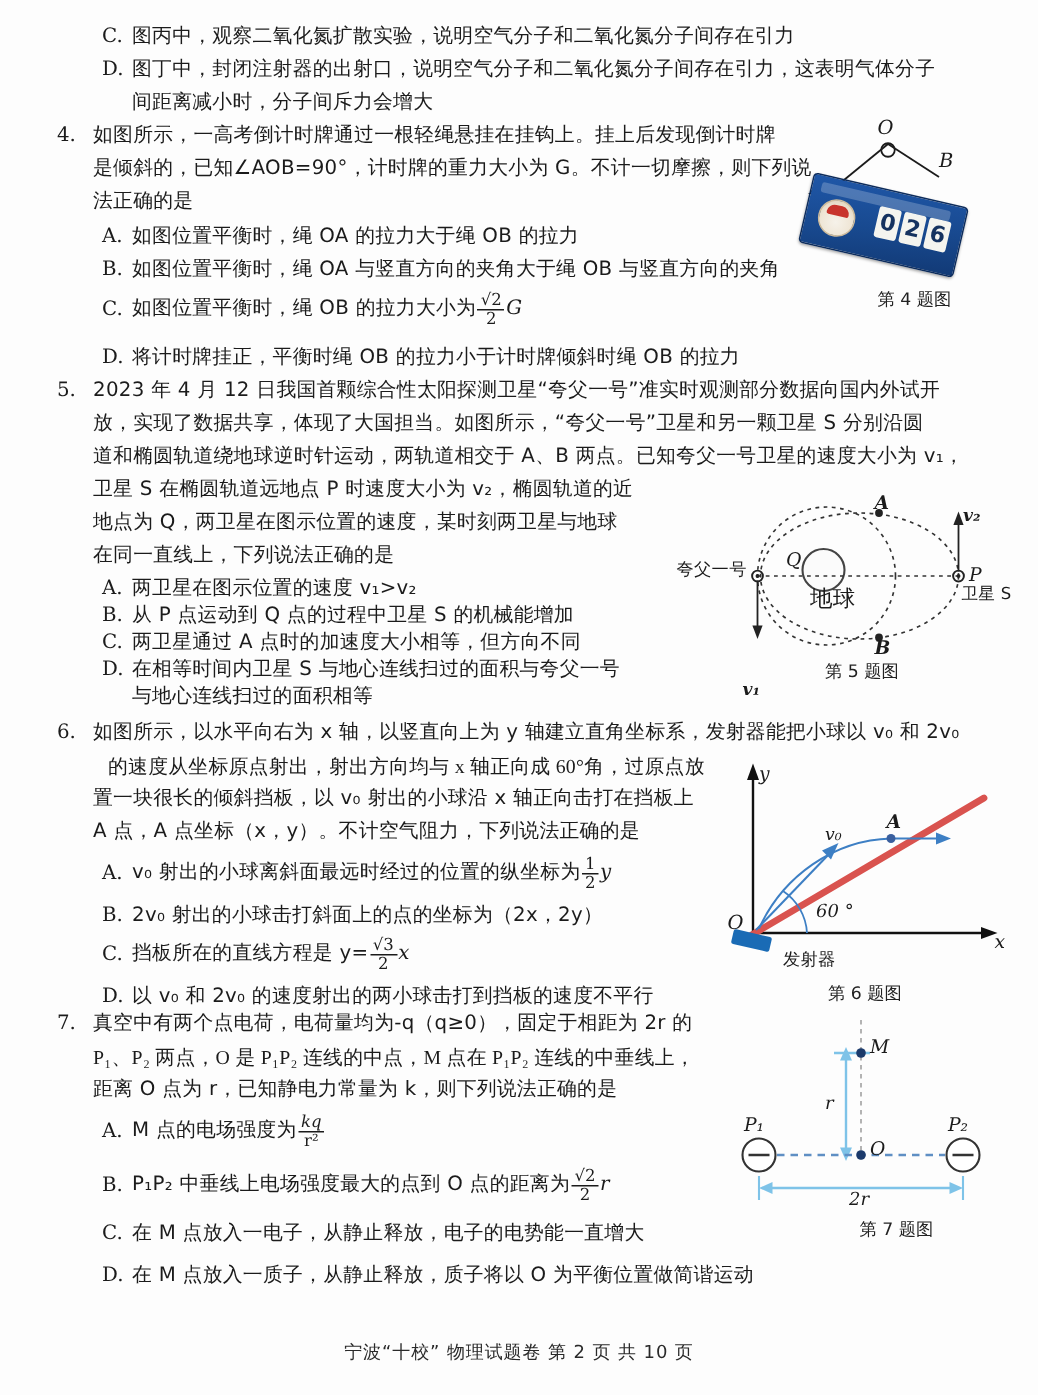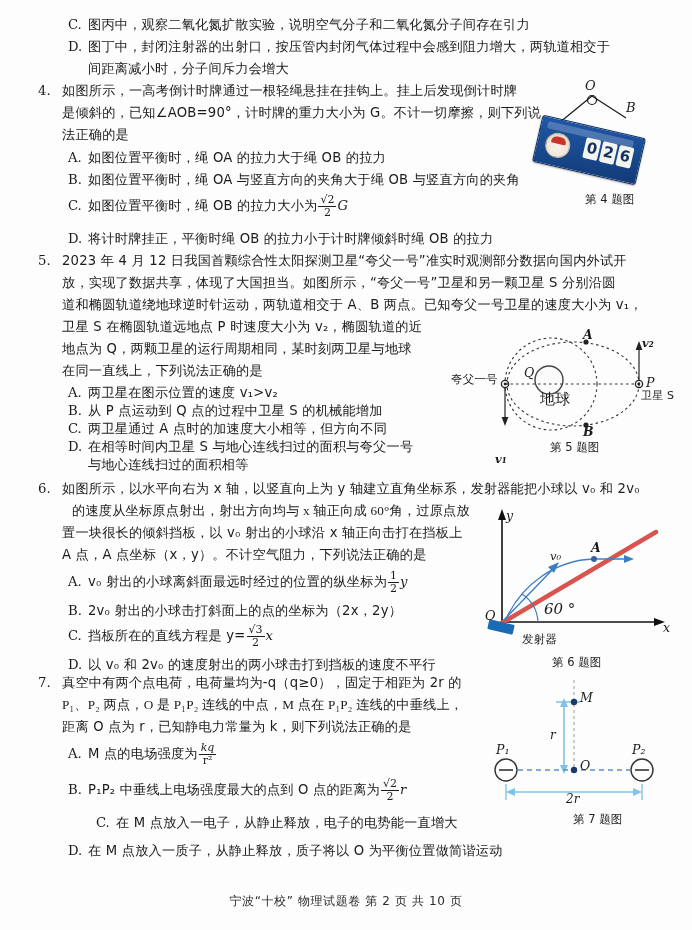--- a/index.html
+++ b/index.html
@@ -129,21 +129,21 @@
 </head>
 <body>
 
 <div class="page">
   <div class="content">
 
     <div class="line" style="position:absolute; left:68px; top:14px;">
       <span class="opt-letter">C.</span><span class="cn">图丙中，观察二氧化氮扩散实验，说明空气分子和二氧化氮分子间存在引力</span>
     </div>
     <div class="line" style="position:absolute; left:68px; top:36px;">
-      <span class="opt-letter">D.</span><span class="cn">图丁中，封闭注射器的出射口，按压管内封闭气体过程中会感到阻力增大，两轨道相交于</span>
+      <span class="opt-letter">D.</span><span class="cn">图丁中，封闭注射器的出射口，说明空气分子和二氧化氮分子间存在引力，这表明气体分子</span>
     </div>
     <div class="line cn" style="position:absolute; left:88px; top:58px;text-align:right;">间距离减小时，分子间斥力会增大</div>
 
     <div class="qnum" style="left:38px; top:80px;">4.</div>
     <div class="line cn" style="position:absolute; left:62px; top:80px;">如图所示，一高考倒计时牌通过一根轻绳悬挂在挂钩上。挂上后发现倒计时牌</div>
     <div class="line cn" style="position:absolute; left:62px; top:102px;">是倾斜的，已知∠AOB=90°，计时牌的重力大小为 G。不计一切摩擦，则下列说</div>
     <div class="line cn" style="position:absolute; left:62px; top:124px;">法正确的是</div>
 
     <div class="line" style="position:absolute; left:68px; top:147px;">
       <span class="opt-letter">A.</span><span class="cn">如图位置平衡时，绳 OA 的拉力大于绳 OB 的拉力</span>
@@ -180,21 +180,21 @@
         </div>
       </div>
     </div>
     <div class="cap" style="left:585px; top:192px;">第 4 题图</div>
 
     <div class="qnum" style="left:38px; top:250px;">5.</div>
     <div class="line cn" style="position:absolute; left:62px; top:250px;">2023 年 4 月 12 日我国首颗综合性太阳探测卫星“夸父一号”准实时观测部分数据向国内外试开</div>
     <div class="line cn" style="position:absolute; left:62px; top:272px;">放，实现了数据共享，体现了大国担当。如图所示，“夸父一号”卫星和另一颗卫星 S 分别沿圆</div>
     <div class="line cn" style="position:absolute; left:62px; top:294px;">道和椭圆轨道绕地球逆时针运动，两轨道相交于 A、B 两点。已知夸父一号卫星的速度大小为 v₁，</div>
     <div class="line cn" style="position:absolute; left:62px; top:316px;">卫星 S 在椭圆轨道远地点 P 时速度大小为 v₂，椭圆轨道的近</div>
-    <div class="line cn" style="position:absolute; left:62px; top:338px;">地点为 Q，两颗卫星的运行周期相同，某时刻两卫星与地球</div>
+    <div class="line cn" style="position:absolute; left:62px; top:338px;">地点为 Q，两卫星在图示位置的速度，某时刻两卫星与地球</div>
     <div class="line cn" style="position:absolute; left:62px; top:360px;">在同一直线上，下列说法正确的是</div>
 
     <div class="line" style="position:absolute; left:68px; top:382px;">
       <span class="opt-letter">A.</span><span class="cn">两卫星在图示位置的速度 v₁&gt;v₂</span>
     </div>
     <div class="line" style="position:absolute; left:68px; top:400px;">
       <span class="opt-letter">B.</span><span class="cn">从 P 点运动到 Q 点的过程中卫星 S 的机械能增加</span>
     </div>
     <div class="line" style="position:absolute; left:68px; top:418px;">
       <span class="opt-letter">C.</span><span class="cn">两卫星通过 A 点时的加速度大小相等，但方向不同</span>
@@ -283,37 +283,37 @@
 
         <circle cx="134" cy="55" r="3" fill="#3a5f9e"></circle>
 
         <path d="M78,118 A36,36 0 0 0 62,90" fill="none" stroke="#3d7fc4" stroke-width="1.2"></path>
       </svg>
       <div style="position:absolute; left:46px; top:4px; font-style:italic; font-size:12.5px;">y</div>
       <div style="position:absolute; left:203px; top:116px; font-style:italic; font-size:12.5px;">x</div>
       <div style="position:absolute; left:25px; top:104px; font-style:italic; font-size:13px;">O</div>
       <div style="position:absolute; left:90px; top:45px; font-style:italic; font-size:11.5px;">v₀</div>
       <div style="position:absolute; left:131px; top:36px; font-style:italic; font-size:12.5px; font-weight:bold;">A</div>
-      <div style="position:absolute; left:84px; top:96px; font-style:italic; font-size:15px;">60 °</div>
+      <div style="position:absolute; left:84px; top:96px; font-style:italic; font-size:12px;">60 °</div>
       <div style="position:absolute; left:50px; top:128px; font-size:11.5px;margin-left:12px;" class="cn">发射器</div>
     </div>
     <div class="cap" style="left:552px; top:655px;">第 6 题图</div>
 
     <div class="qnum" style="left:38px; top:672px;">7.</div>
     <div class="line cn" style="position:absolute; left:62px; top:672px;">真空中有两个点电荷，电荷量均为-q（q≥0），固定于相距为 2r 的</div>
     <div class="line cn" style="position:absolute; left:62px; top:694px;font-family:Liberation Serif, serif;">P₁、P₂ 两点，O 是 P₁P₂ 连线的中点，M 点在 P₁P₂ 连线的中垂线上，</div>
     <div class="line cn" style="position:absolute; left:62px; top:716px;">距离 O 点为 r，已知静电力常量为 k，则下列说法正确的是</div>
 
     <div class="line" style="position:absolute; left:68px; top:742px;">
       <span class="opt-letter">A.</span><span class="cn">M 点的电场强度为</span><span class="frac"><span class="num" style="font-style:italic;">kq</span><span class="den" style="">r²</span></span>
     </div>
     <div class="line" style="position:absolute; left:68px; top:778px;">
       <span class="opt-letter">B.</span><span class="cn">P₁P₂ 中垂线上电场强度最大的点到 O 点的距离为</span><span class="frac"><span class="num sqrt">√2</span><span class="den">2</span></span><i class="v">r</i>
     </div>
-    <div class="line" style="position:absolute; left:68px; top:812px;margin-left:28px;">
+    <div class="line" style="position:absolute; left:68px; top:812px;">
       <span class="opt-letter">C.</span><span class="cn">在 M 点放入一电子，从静止释放，电子的电势能一直增大</span>
     </div>
     <div class="line" style="position:absolute; left:68px; top:840px;">
       <span class="opt-letter">D.</span><span class="cn">在 M 点放入一质子，从静止释放，质子将以 O 为平衡位置做简谐运动</span>
     </div>
 
     <div class="fig" style="left:470px; top:680px; width:205px; height:130px;">
       <svg width="205" height="130">
 
         <line x1="104" y1="-6" x2="104" y2="96" stroke="#9a9a9a" stroke-width="1" stroke-dasharray="3,3"></line>

